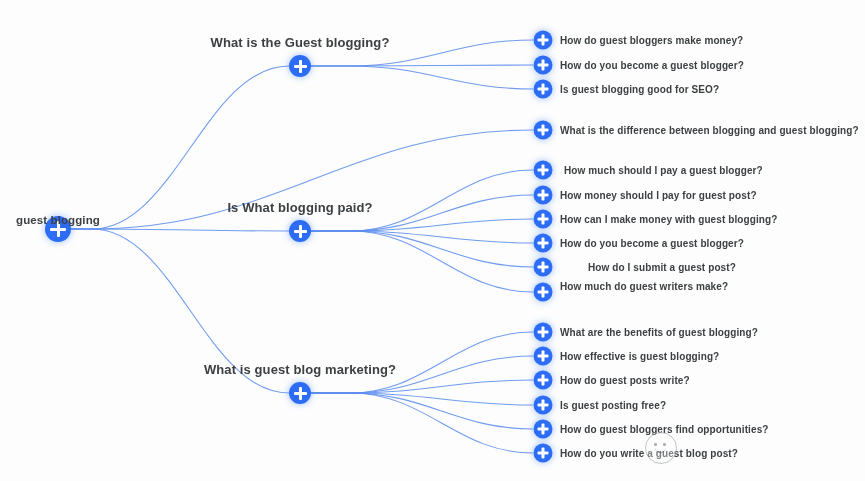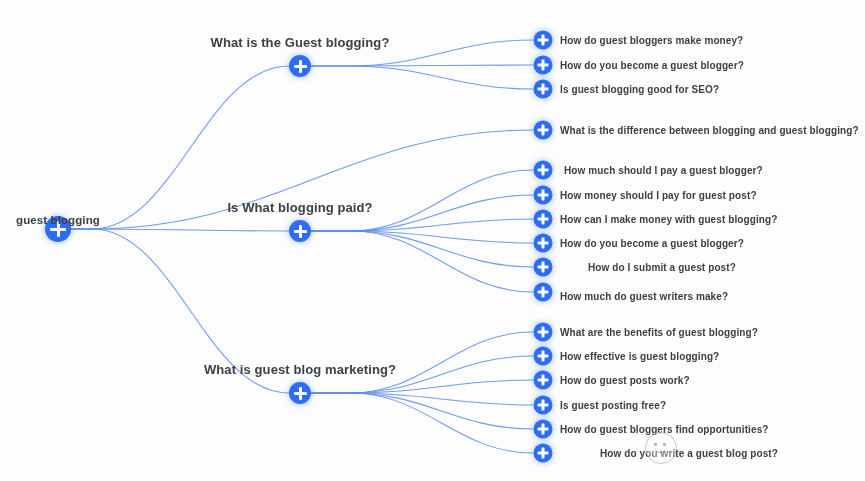--- a/index.html
+++ b/index.html
@@ -203,56 +203,56 @@
       <div class="label leaf-label" style="left: 560px; top: 243px;">How do you become a guest blogger?</div>
       <div class="node leaf" style="left: 543px; top: 267px;">
         <span class="plus-h"></span>
         <span class="plus-v"></span>
       </div>
       <div class="label leaf-label" style="left: 560px; top: 267px; padding-left: 28px;">How do I submit a guest post?</div>
       <div class="node leaf" style="left: 543px; top: 292px;">
         <span class="plus-h"></span>
         <span class="plus-v"></span>
       </div>
-      <div class="label leaf-label" style="left: 560px; top: 296px; text-align: right;">How much do guest writers make?</div>
+      <div class="label leaf-label" style="left: 560px; top: 286px; text-align: right;">How much do guest writers make?</div>
       <div class="node branch" style="left: 300px; top: 393px;">
         <span class="plus-h"></span>
         <span class="plus-v"></span>
       </div>
       <div class="label above-label" style="left: 300px; top: 377px;">What is guest blog marketing?</div>
       <div class="node leaf" style="left: 543px; top: 332px;">
         <span class="plus-h"></span>
         <span class="plus-v"></span>
       </div>
       <div class="label leaf-label" style="left: 560px; top: 332px;">What are the benefits of guest blogging?</div>
       <div class="node leaf" style="left: 543px; top: 356px;">
         <span class="plus-h"></span>
         <span class="plus-v"></span>
       </div>
       <div class="label leaf-label" style="left: 560px; top: 356px;">How effective is guest blogging?</div>
       <div class="node leaf" style="left: 543px; top: 380px;">
         <span class="plus-h"></span>
         <span class="plus-v"></span>
       </div>
-      <div class="label leaf-label" style="left: 560px; top: 380px;">How do guest posts work?</div>
+      <div class="label leaf-label" style="left: 560px; top: 380px;">How do guest posts write?</div>
       <div class="node leaf" style="left: 543px; top: 405px;">
         <span class="plus-h"></span>
         <span class="plus-v"></span>
       </div>
       <div class="label leaf-label" style="left: 560px; top: 405px; text-align: right;">Is guest posting free?</div>
       <div class="node leaf" style="left: 543px; top: 429px;">
         <span class="plus-h"></span>
         <span class="plus-v"></span>
       </div>
       <div class="label leaf-label" style="left: 560px; top: 429px;">How do guest bloggers find opportunities?</div>
       <div class="node leaf" style="left: 543px; top: 453px;">
         <span class="plus-h"></span>
         <span class="plus-v"></span>
       </div>
-      <div class="label leaf-label" style="left: 560px; top: 453px; margin-left: 40px;">How do you write a guest blog post?</div>
+      <div class="label leaf-label" style="left: 560px; top: 453px;">How do you write a guest blog post?</div>
       <div class="node leaf" style="left: 543px; top: 130px;">
         <span class="plus-h"></span>
         <span class="plus-v"></span>
       </div>
       <div class="label leaf-label" style="left: 560px; top: 130px;">What is the difference between blogging and guest blogging?</div>
     </div>
 
   <div id="watermark" style="left: 645px; top: 432px;">
     <div class="wm-logo">
       <span class="eye l"></span>

